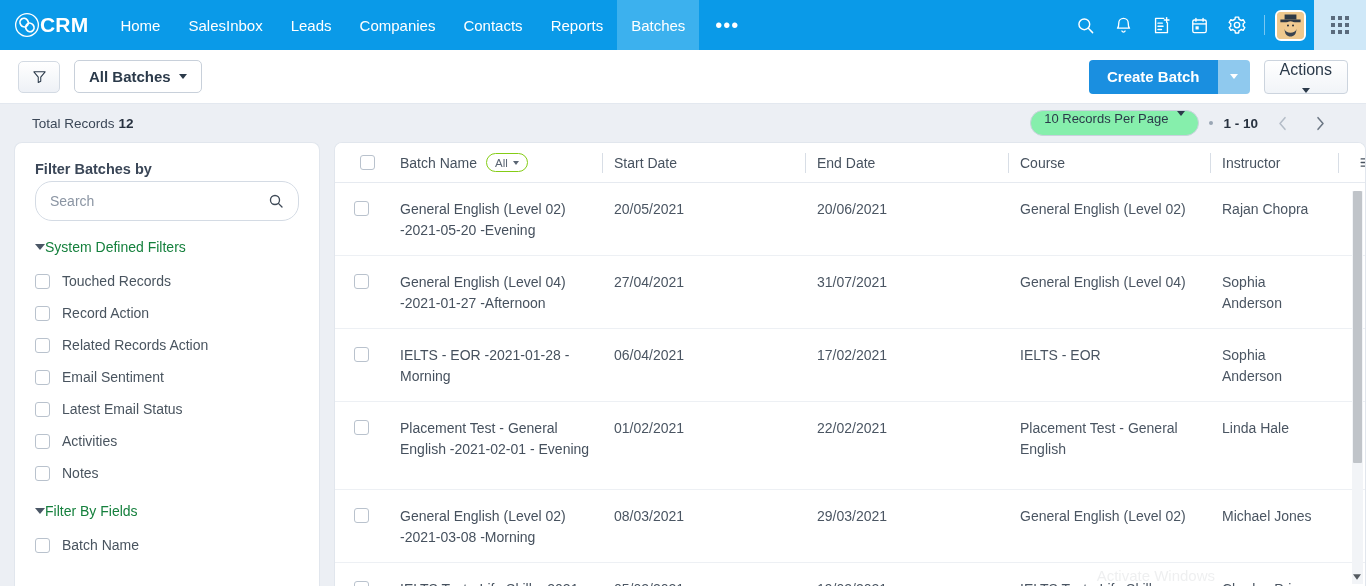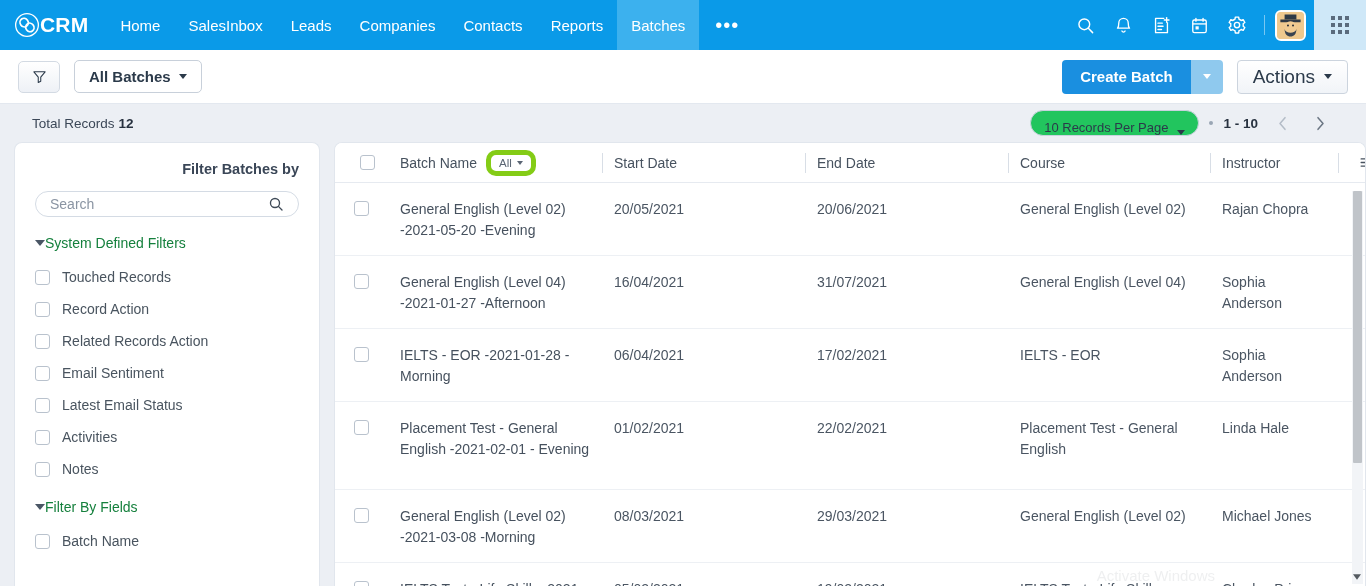--- a/index.html
+++ b/index.html
@@ -70,55 +70,55 @@
     padding: 0 18px; display: flex; align-items: center; cursor: pointer;
   }
   .create-arrow {
     background: #8fc9ee; width: 32px; display: flex; align-items: center; justify-content: center; cursor: pointer;
   }
   .create-arrow .caret { border-top-color: #ffffff; }
   .actions-btn {
     margin-left: 14px; height: 34px; border: 1px solid #ccd4de; border-radius: 4px;
     background: linear-gradient(#ffffff,#f1f4f8);
     display: flex; align-items: center; gap: 9px; padding: 0 15px; cursor: pointer;
-    font-size: 19px; color: #2b3a4a;
+    font-size: 16px; color: #2b3a4a; flex-direction: column;
   }
 
   
   .recordsbar {
     height: 38px; background: #eceff4;
     display: flex; align-items: center; padding: 0 32px;
     font-size: 13.5px; color: #39465a;
   }
   .total-label { font-size: 13.5px; color: #3b4757; }
   .total-count { font-weight: 700; margin-left: 4px; color: #27313f; }
   .records-right { margin-left: auto; display: flex; align-items: center; gap: 10px; }
   .perpage {
-    height: 26px; border: 1px solid #c9d2dd; border-radius: 13px; background: #22c55e;
-    display: flex; align-items: flex-end; gap: 9px; padding: 0 13px; cursor: pointer;
+    height: 26px; border: 1px solid #c9d2dd; border-radius: 13px; background: #86efac;
+    display: flex; align-items: flex-start; gap: 9px; padding: 0 13px; cursor: pointer;
     font-size: 13px; color: #2b3a4a;
   }
   .dot { width:4px;height:4px;border-radius:50%;background:#9aa6b4; }
   .range { font-size: 13.5px; font-weight: 700; color: #27313f; }
   .chev { width: 28px; height: 28px; display:flex;align-items:center;justify-content:center;cursor:pointer; }
 
   
   .body {
     display: flex; height: calc(586px - 50px - 54px - 38px);
     background: #eceff4; padding: 0 0 0 14px; position: relative;
   }
 
   
   .sidebar {
     width: 306px; background: #fff; border: 1px solid #e1e6ed; border-bottom: none;
     border-radius: 8px 8px 0 0; padding: 18px 20px 0 20px; overflow: hidden;
   }
-  .sidebar-title { font-size: 14.5px; font-weight: 700; color: #3a4657; margin-bottom: 14px; text-align: right; }
+  .sidebar-title { font-size: 14.5px; font-weight: 700; color: #3a4657; margin-bottom: 4px; }
   .search-wrap {
-    height: 26px; border: 1px solid #d4dbe4; border-radius: 17px;
+    height: 40px; border: 1px solid #d4dbe4; border-radius: 17px;
     display: flex; align-items: center; padding: 0 14px; margin-bottom: 18px;
   }
   .search-input {
     flex: 1; border: none; outline: none; font-size: 14px; color: #4a5665;
     font-family: "Liberation Sans", sans-serif; background: transparent;
   }
   .search-input::placeholder { color: #8b95a3; }
   .group-head {
     display: flex; align-items: center; margin: 6px 0 10px 0;
     font-size: 14px; font-weight: 400; color: #15803d; cursor: pointer;
@@ -144,21 +144,21 @@
   .th { display: flex; align-items: center; height: 40px; padding-left: 12px; position: relative; }
   .th.sep::before { content:""; position:absolute; left:0; top:10px; bottom:10px; width:1px; background:#d8dee6; }
   .col-check { width: 53px; display:flex; align-items:center; justify-content:center; flex:none; }
   .col-name { width: 214px; flex: none; }
   .col-start { width: 203px; flex: none; }
   .col-end { width: 203px; flex: none; }
   .col-course { width: 202px; flex: none; }
   .col-instr { width: 128px; flex: none; }
   .col-gear { width: 46px; flex:none; display:flex; align-items:center; justify-content:center; }
   .pill-all {
-    margin-left: 9px; height: 19px; border: 5px solid #84cc16; border-radius: 10px;
+    margin-left: 9px; height: 19px; border: 1px solid #84cc16; border-radius: 10px;
     display: inline-flex; align-items: center; gap: 5px; padding: 8px 8px;
     font-size: 11.5px; color: #5a6573; cursor: pointer;
   }
   .pill-all .caret { border-left-width:3.5px;border-right-width:3.5px;border-top:4.5px solid #5a6573; }
 
   .tbody { flex: 1; overflow: hidden; position: relative; }
   .trow {
     display: flex; border-bottom: 1px solid #edf0f4; min-height: 66px;
     font-size: 14px; color: #4a5562;
   }
@@ -433,21 +433,21 @@
         <div class="td col-end">20/06/2021</div>
         <div class="td col-course">General English (Level 02)</div>
         <div class="td col-instr">Rajan Chopra</div>
       </div>
 
       <div class="trow">
         <div class="td col-check">
             <span class="cb"></span>
           </div>
         <div class="td col-name cell-name">General English (Level 04) -2021-01-27 -Afternoon</div>
-        <div class="td col-start">16/04/2021</div>
+        <div class="td col-start">27/04/2021</div>
         <div class="td col-end">31/07/2021</div>
         <div class="td col-course">General English (Level 04)</div>
         <div class="td col-instr">Sophia Anderson</div>
       </div>
 
       <div class="trow">
         <div class="td col-check">
             <span class="cb"></span>
           </div>
         <div class="td col-name cell-name">IELTS - EOR -2021-01-28 - Morning</div>

